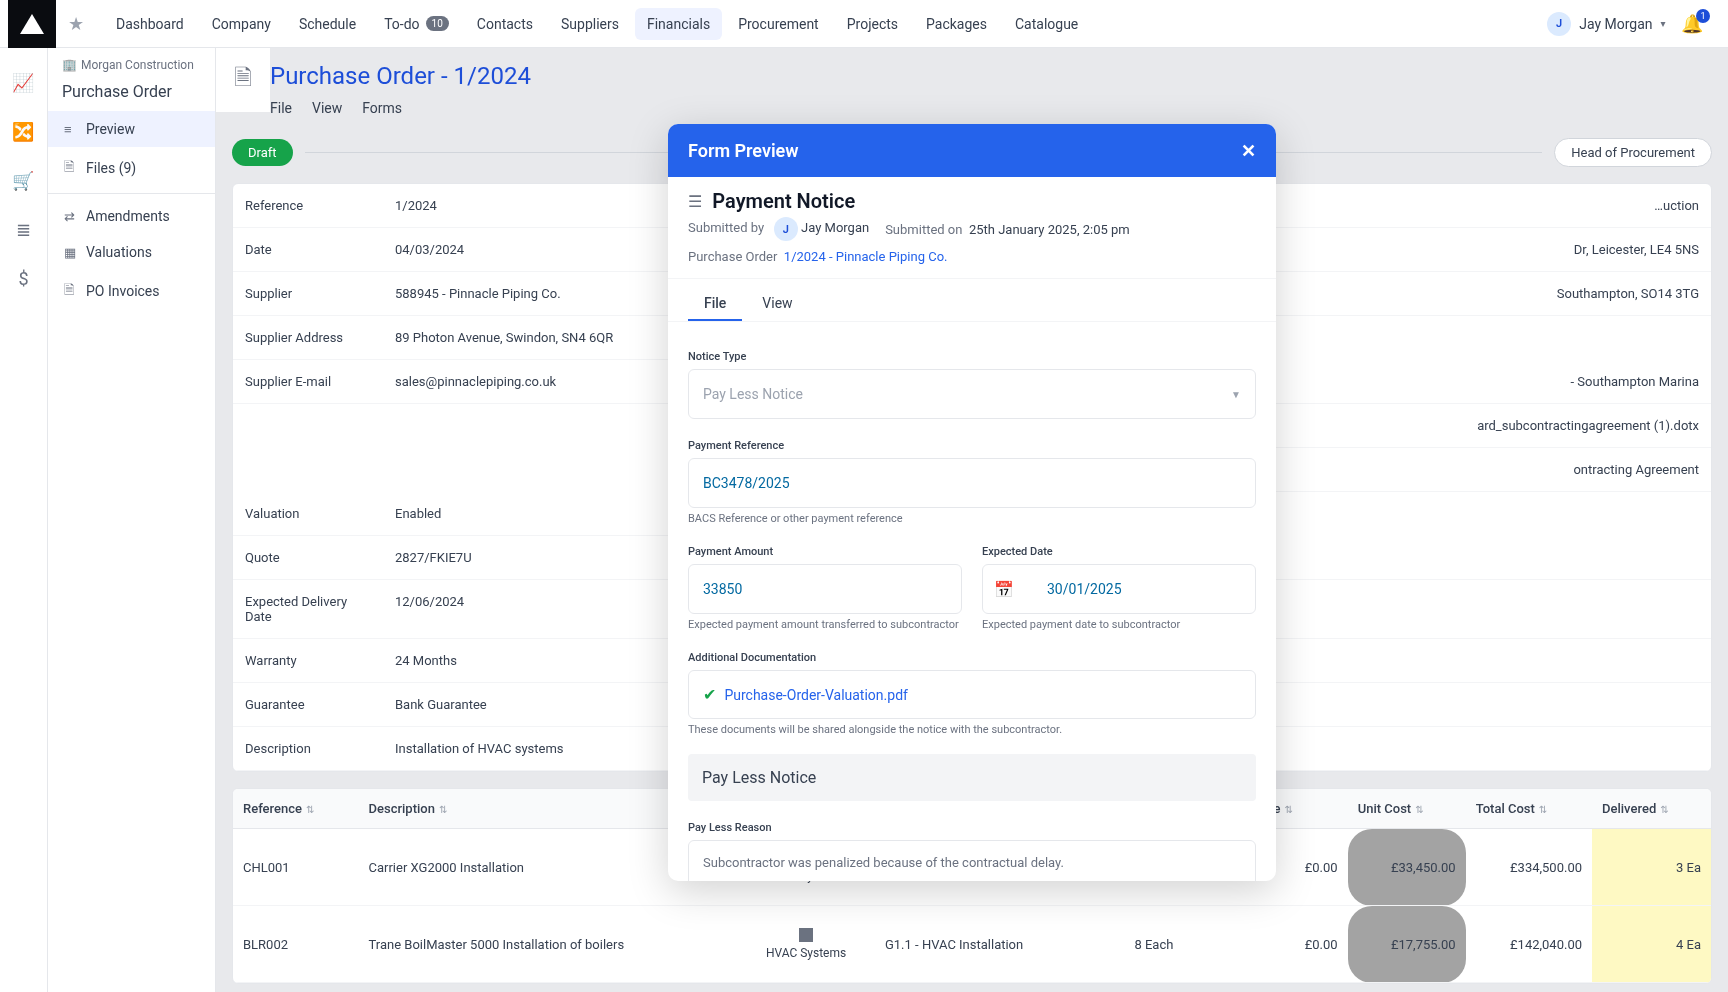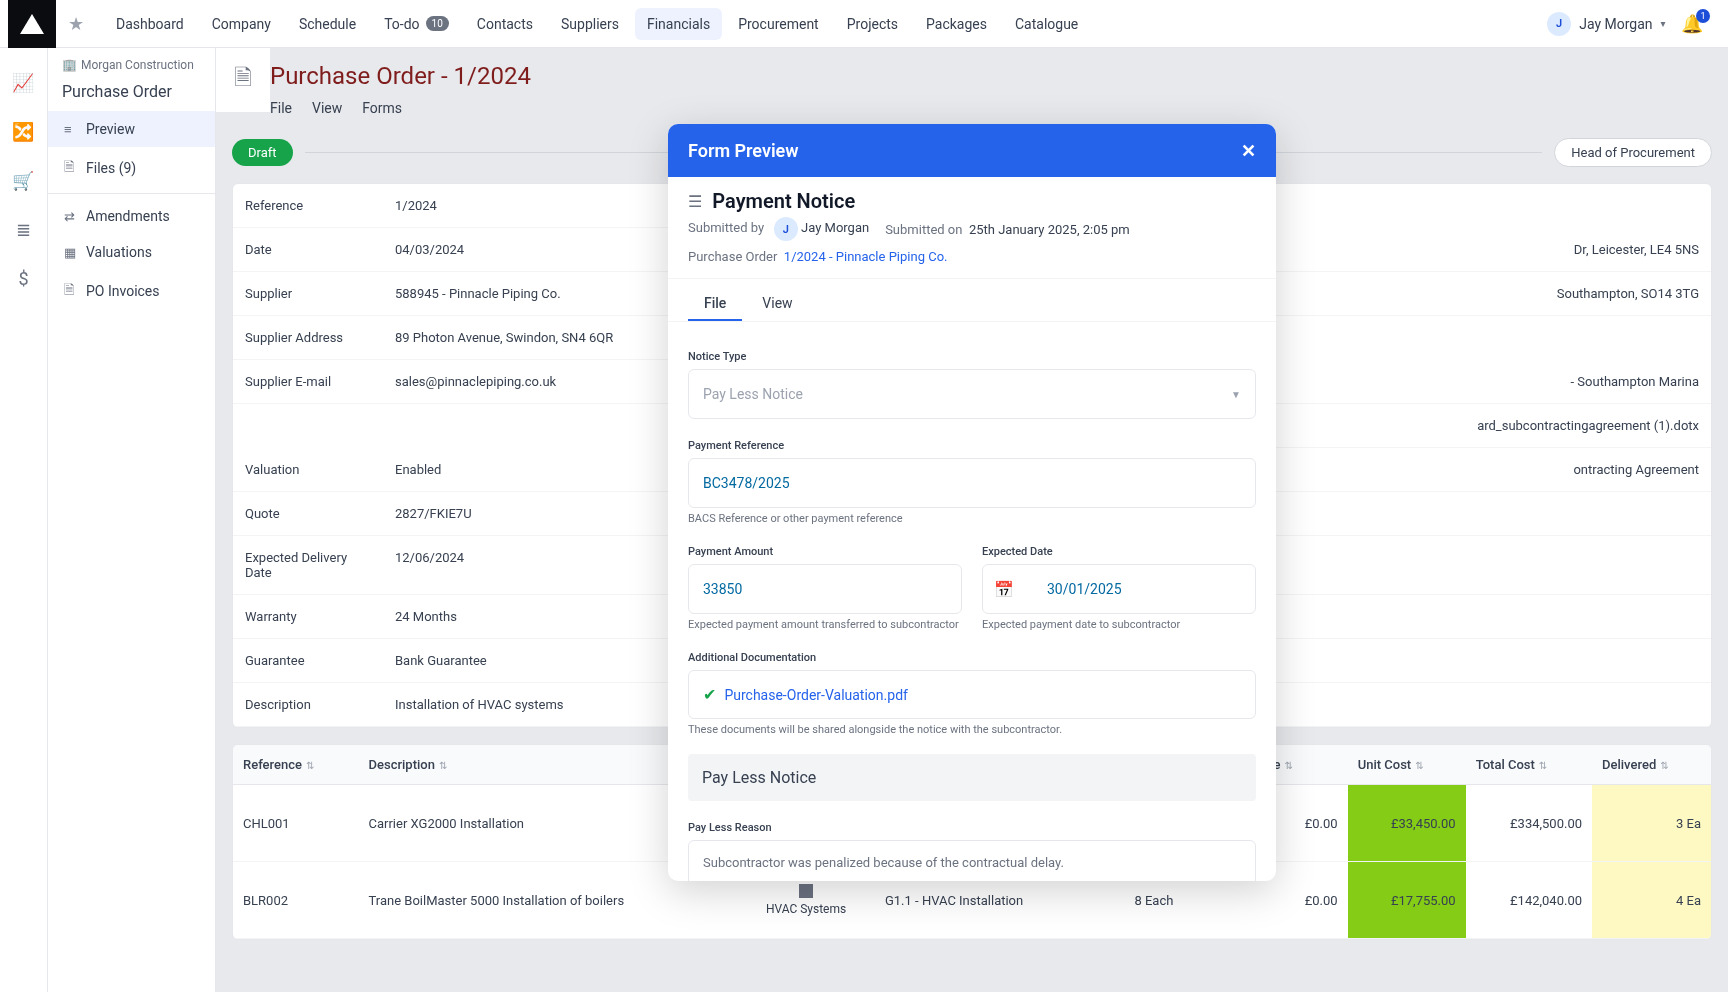--- a/index.html
+++ b/index.html
@@ -31,42 +31,42 @@
   .side-item{display:flex;align-items:center;gap:8px;padding:10px 16px;font-size:14px;color:#374151;cursor:pointer;}
   .side-item.active{background:#eef2ff;}
   .side-icon{width:14px;color:#6b7280;font-size:13px;}
   .side-divider{height:1px;background:#e5e7eb;margin:4px 0;}
 
   
   .content{flex:1;position:relative;overflow:hidden;}
   .doc-header{display:flex;align-items:flex-start;}
   .doc-icon-box{width:54px;height:64px;background:#fff;margin-left:0;display:flex;align-items:center;justify-content:center;color:#6b7280;font-size:22px;}
   .doc-head-right{flex:1;}
-  .doc-title{font-size:24px;color:#7f1d1d;padding:14px 0 4px;}
+  .doc-title{font-size:24px;color:#1d4ed8;padding:14px 0 4px;}
   .doc-tabs{display:flex;gap:20px;padding:6px 0 10px;font-size:14px;color:#374151;}
   .status-row{padding:12px 16px;display:flex;gap:12px;align-items:center;}
   .pill{border-radius:999px;padding:6px 16px;font-size:13px;color:#374151;background:transparent;}
   .pill.green{background:#16a34a;color:#fff;}
   .pill.outline{border:1px solid #d1d5db;background:#fff;}
   .line{flex:1;height:1px;background:#d1d5db;}
 
   .doc-card{margin:4px 16px 16px;background:#fff;border:1px solid #e5e7eb;border-radius:6px;overflow:hidden;}
   .info-grid{display:grid;grid-template-columns:1fr 1fr;}
   .info-row{display:flex;border-bottom:1px solid #f3f4f6;}
   .info-label{width:150px;padding:14px 12px;font-size:13px;color:#374151;}
   .info-val{flex:1;padding:14px 12px;font-size:13px;color:#374151;}
 
   
   .doc-table{margin:0 16px 16px;border:1px solid #e5e7eb;border-radius:6px;background:#fff;overflow:hidden;}
   .tbl{width:100%;border-collapse:collapse;font-size:13px;}
   .tbl th{background:#f9fafb;padding:12px 10px;text-align:left;color:#374151;font-weight:500;border-bottom:1px solid #e5e7eb;white-space:nowrap;}
   .tbl th .sort{color:#9ca3af;font-size:10px;margin-left:4px;}
   .tbl td{padding:22px 10px;border-bottom:1px solid #f3f4f6;color:#374151;vertical-align:middle;}
   .qty{text-align:right;}
-  .unit-cell{background:#84cc16;text-align:right;}
+  .unit-cell{background:#a3a3a3;text-align:right;border-radius:24px;}
   .total-cell{text-align:right;}
   .deliv-cell{background:#fef9c3;text-align:right;}
   .supplier-stack{display:flex;flex-direction:column;align-items:center;gap:4px;font-size:12px;color:#374151;}
   .sup-icon{width:14px;height:14px;background:#6b7280;display:inline-block;}
 
   
   .overlay{position:absolute;inset:0;display:flex;align-items:flex-start;justify-content:center;padding-top:76px;}
   .modal{width:608px;background:#fff;border-radius:10px;box-shadow:0 10px 40px rgba(0,0,0,.18);overflow:hidden;}
   .modal-head{background:#2563eb;color:#fff;padding:16px 20px;display:flex;align-items:center;justify-content:space-between;font-size:18px;font-weight:600;}
   .modal-close{cursor:pointer;font-size:18px;}
@@ -188,20 +188,23 @@
       <span class="line"></span>
       <span class="pill outline">Head of Procurement</span>
     </div>
 
     <div class="doc-card">
       <div class="info-grid" id="infogrid">
           <div class="info-row" style="grid-column: 1;">
             <div class="info-label">Reference</div>
             <div class="info-val">1/2024</div>
           </div>
+          <div class="info-row" style="grid-column: 2;">
+            <div class="info-val" style="text-align:right;">…uction</div>
+          </div>
           <div class="info-row" style="grid-column: 1;">
             <div class="info-label">Date</div>
             <div class="info-val">04/03/2024</div>
           </div>
           <div class="info-row" style="grid-column: 2;">
             <div class="info-val" style="text-align:right;">Dr, Leicester, LE4 5NS</div>
           </div>
           <div class="info-row" style="grid-column: 1;">
             <div class="info-label">Supplier</div>
             <div class="info-val">588945 - Pinnacle Piping Co.</div>
@@ -216,26 +219,26 @@
           <div class="info-row" style="grid-column: 1;">
             <div class="info-label">Supplier E-mail</div>
             <div class="info-val">sales@pinnaclepiping.co.uk</div>
           </div>
           <div class="info-row" style="grid-column: 2;">
             <div class="info-val" style="text-align:right;">- Southampton Marina</div>
           </div>
           <div class="info-row" style="grid-column: 2;">
             <div class="info-val" style="text-align:right;">ard_subcontractingagreement (1).dotx</div>
           </div>
+          <div class="info-row" style="grid-column: 2;">
+            <div class="info-val" style="text-align:right;">ontracting Agreement</div>
+          </div>
           <div class="info-row" style="grid-column: 1;">
             <div class="info-label">Valuation</div>
             <div class="info-val">Enabled</div>
-          </div>
-          <div class="info-row" style="grid-column: 2;">
-            <div class="info-val" style="text-align:right;">ontracting Agreement</div>
           </div>
           <div class="info-row" style="grid-column: 1;">
             <div class="info-label">Quote</div>
             <div class="info-val">2827/FKIE7U</div>
           </div>
           <div class="info-row" style="grid-column: 2;">
             <div class="info-val" style="text-align:right;"></div>
           </div>
           <div class="info-row" style="grid-column: 1;">
             <div class="info-label">Expected Delivery Date</div>

